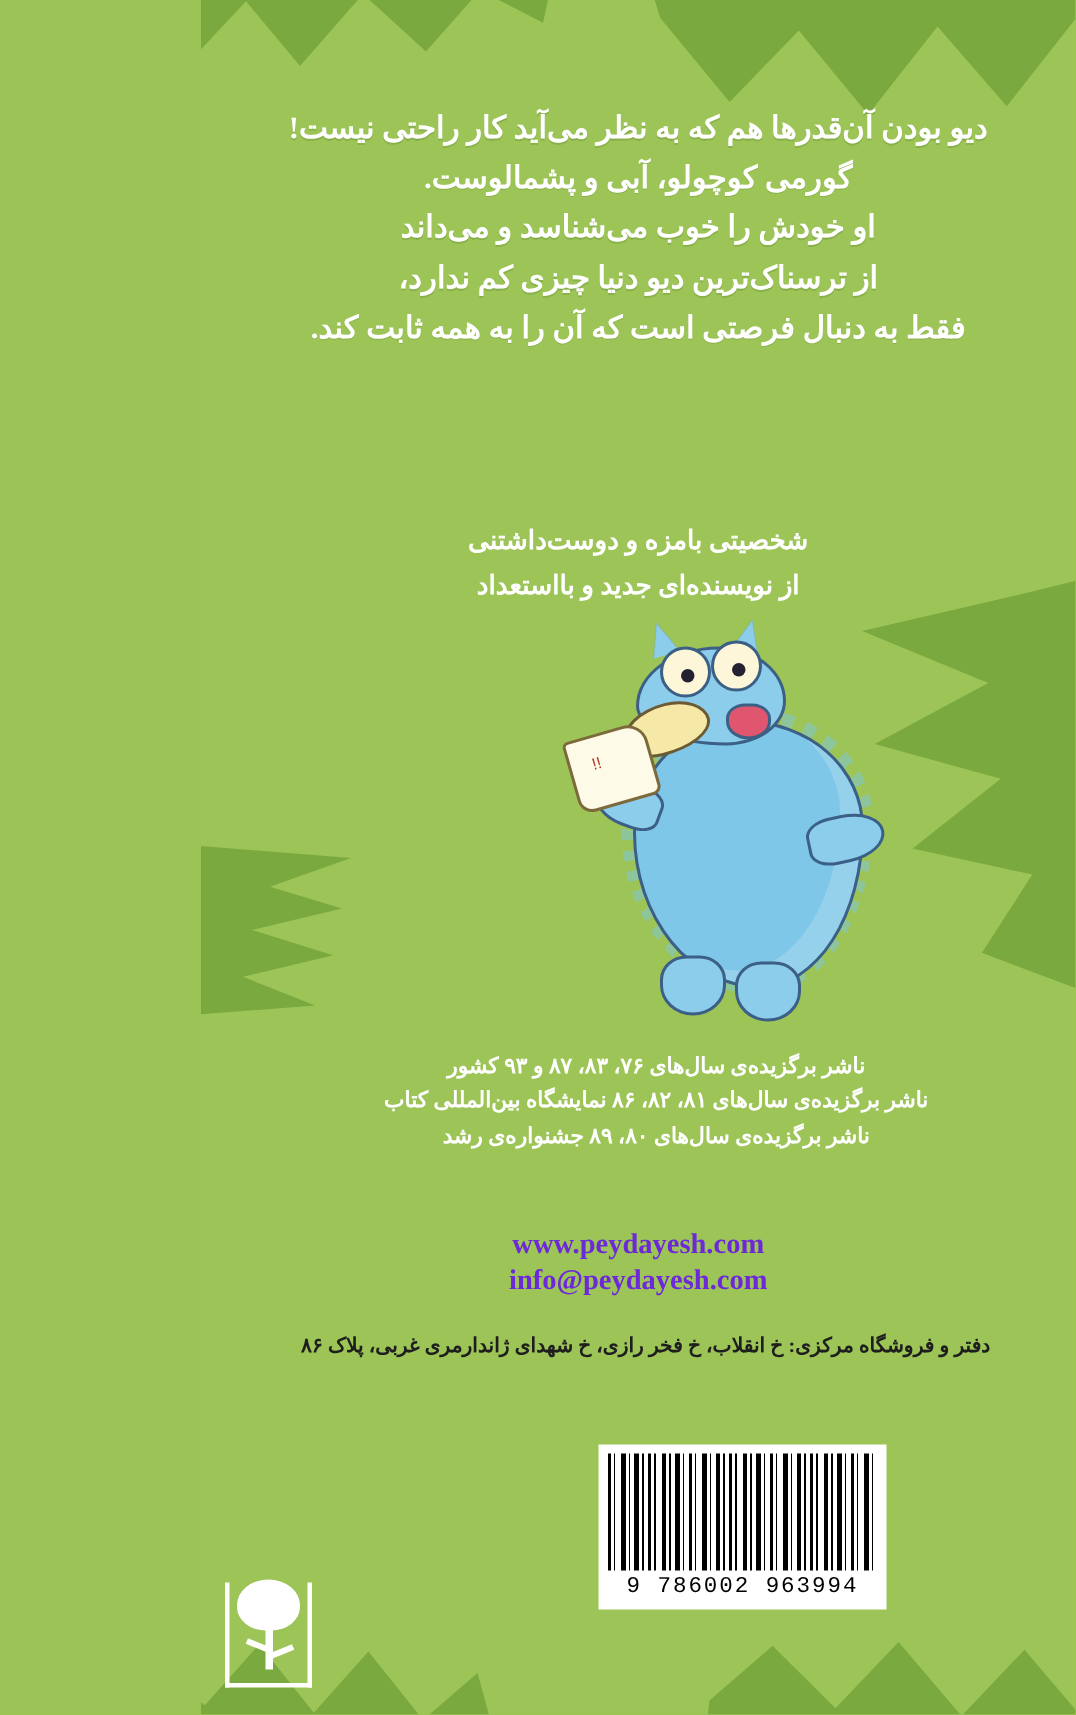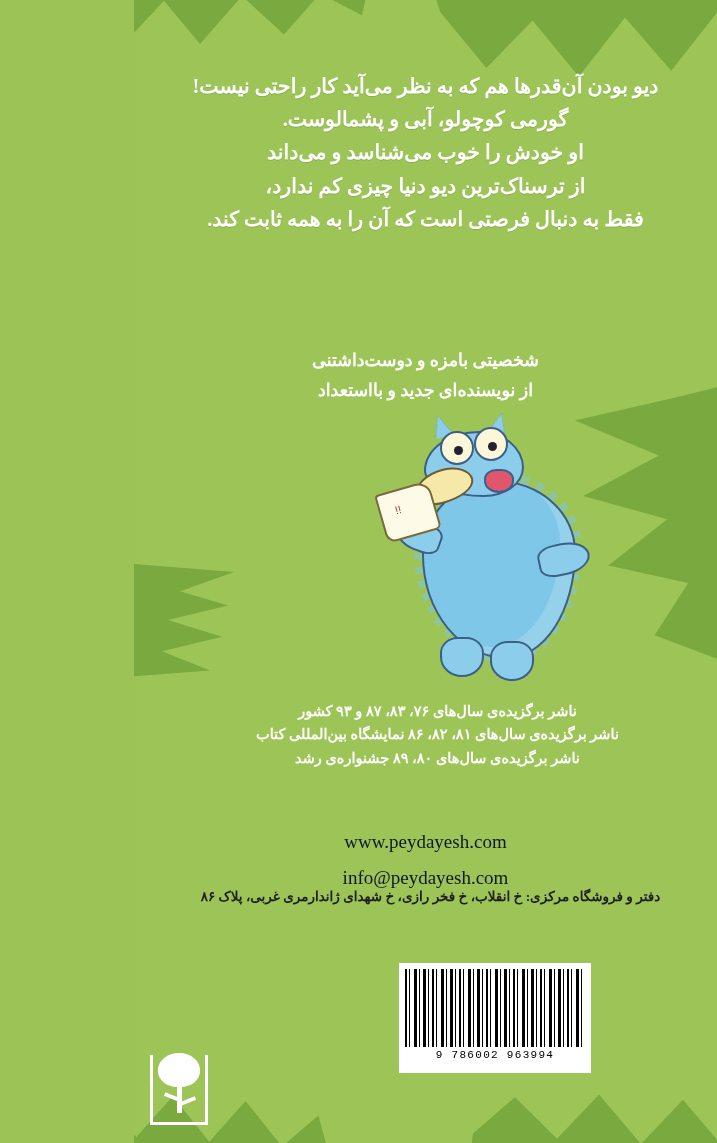--- a/index.html
+++ b/index.html
@@ -256,26 +256,25 @@
   .links {
     position: absolute;
     top: 818px;
     left: 0; right: 0;
     text-align: center;
     direction: ltr;
     font-family: "Liberation Serif", serif;
   }
   .links a, .links .link {
     display: block;
-    color: #0f172a;
+    color: #6d28d9;
     font-size: 19px;
     line-height: 1.28;
-    font-weight: 400;
+    font-weight: 700;
     text-decoration: none;
-    margin-top: 12px;
   }
 
   
   .address {
     position: absolute;
     top: 886px;
     left: 10px; right: 0;
     text-align: center;
     color: #1e1e1e;
     font-size: 13.5px;
@@ -304,21 +303,21 @@
         #000 0px, #000 2px, #fff 2px, #fff 4px,
         #000 4px, #000 5px, #fff 5px, #fff 9px,
         #000 9px, #000 12px, #fff 12px, #fff 14px,
         #000 14px, #000 15px, #fff 15px, #fff 18px,
         #000 18px, #000 21px, #fff 21px, #fff 23px,
         #000 23px, #000 24px, #fff 24px, #fff 27px);
   }
   .barcode-num {
     text-align: center;
     font-family: "Liberation Mono", monospace;
-    font-size: 11px;
+    font-size: 15px;
     letter-spacing: 1.3px;
     color: #000;
     margin-top: 2px;
     direction: ltr;
   }
 
   
   .logo {
     position: absolute;
     left: 16px;

